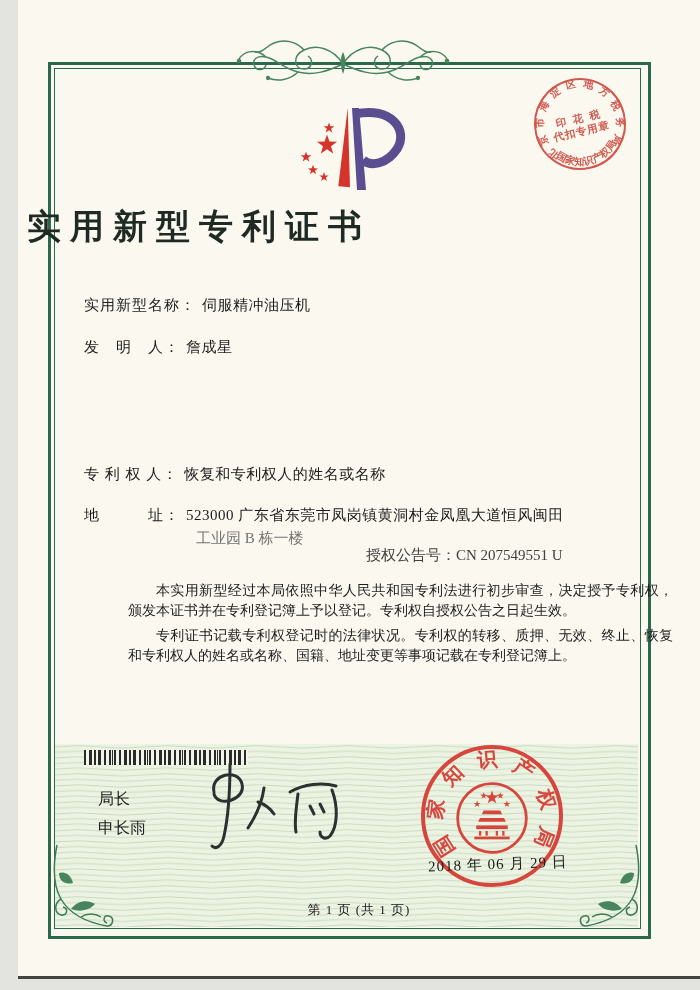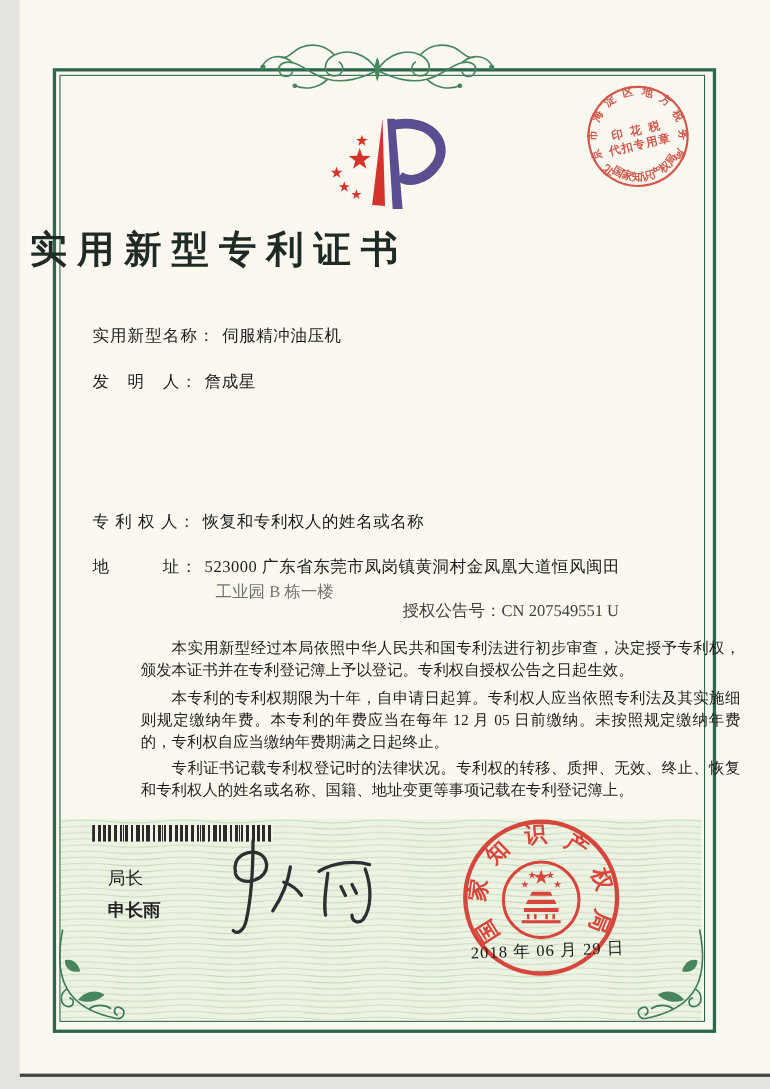--- a/index.html
+++ b/index.html
@@ -54,21 +54,21 @@
   }
   .body-text p{margin:0 0 5px 0;text-indent:2em;}
   .barcode{
     position:absolute;left:66px;top:750px;width:164px;height:15px;
     background:
       repeating-linear-gradient(90deg,var(--barcode,#2a2a28) 0 2px,rgba(0,0,0,0) 2px 5px),
       repeating-linear-gradient(90deg,var(--barcode,#2a2a28) 0 1px,rgba(0,0,0,0) 1px 7px),
       #f2f4e9;
   }
   .sig-title{position:absolute;left:80px;top:789px;font-size:16px;color:#222;font-family:Liberation Serif, serif;}
-  .sig-name{position:absolute;left:80px;top:818px;font-size:16px;color:#222;font-family:"Liberation Sans","DejaVu Sans",sans-serif;font-weight:bold;}
+  .sig-name{position:absolute;left:80px;top:818px;font-size:16px;color:#222;font-family:"Liberation Sans","DejaVu Sans",sans-serif;}
   .sig-hand{position:absolute;left:168px;top:758px;width:175px;height:102px;}
   .seal{position:absolute;left:398px;top:740px;width:152px;height:152px;color:var(--seal-red,#d7463d);}
   .seal-ring{position:absolute;left:5px;top:5px;right:5px;bottom:5px;border:4.5px solid currentColor;border-radius:50%;}
   .seal .arc-ch{font-size:20px;font-weight:bold;}
   .emblem{position:absolute;left:37px;top:39px;width:78px;height:78px;}
   .seal-date{
     position:absolute;left:410px;top:855px;font-size:15px;color:#1b1b1b;letter-spacing:1px;
     transform:rotate(-2deg);white-space:nowrap;
   }
   .footer{position:absolute;left:0;width:100%;top:901px;text-align:center;font-size:13px;letter-spacing:1px;color:#222;}
@@ -163,21 +163,20 @@
   <div class="row" style="top:506px">
     <span class="lab">地　　　址：</span><span class="val">523000 广东省东莞市凤岗镇黄洞村金凤凰大道恒风闽田</span>
   </div>
   <div class="addr2" style="top:529px">工业园 B 栋一楼</div>
   <div class="grant-no" style="top:546px">
     <span class="lab">授权公告号：</span><span class="val">CN 207549551 U</span>
   </div>
 
   <div class="body-text">
     <p>本实用新型经过本局依照中华人民共和国专利法进行初步审查，决定授予专利权，颁发本证书并在专利登记簿上予以登记。专利权自授权公告之日起生效。</p>
-    <p>本专利的专利权期限为十年，自申请日起算。专利权人应当依照专利法及其实施细则规定缴纳年费。本专利的年费应当在每年 12 月 05 日前缴纳。未按照规定缴纳年费的，专利权自应当缴纳年费期满之日起终止。</p>
     <p>专利证书记载专利权登记时的法律状况。专利权的转移、质押、无效、终止、恢复和专利权人的姓名或名称、国籍、地址变更等事项记载在专利登记簿上。</p>
   </div>
 
   <div class="barcode"></div>
 
   <div class="sig-title">局长</div>
   <div class="sig-name">申长雨</div>
   <svg class="sig-hand" viewBox="0 0 175 102">
     <g fill="none" stroke="#2b3030" stroke-width="3" stroke-linecap="round">
       <path d="M28,34 C24,16 52,10 56,26 C60,42 32,50 28,36"></path>
@@ -238,14 +237,15 @@
     <g transform="translate(64,0) scale(-1,1)" stroke="#3e7c58" fill="none" stroke-width="1.5">
       <path d="M6,2 C2,22 2,42 10,56 C18,70 34,79 56,83"></path>
       <path d="M56,83 C62,83 64,75 58,73 C53,71 51,78 56,80"></path>
       <path d="M10,56 C3,60 3,70 10,72 C16,73 18,66 12,64"></path>
       <path d="M20,66 C26,58 36,56 44,61 C40,66 30,70 20,66 Z" fill="#47855f" stroke="none"></path>
       <path d="M8,30 C14,28 20,32 22,40 C14,42 8,38 8,30 Z" fill="#47855f" stroke="none"></path>
       <path d="M30,74 C36,70 44,70 50,74"></path>
     </g>
   </svg>
 
+  <div class="footer">第 1 页 (共 1 页)</div>
 
 </div>
 
 </body></html>

